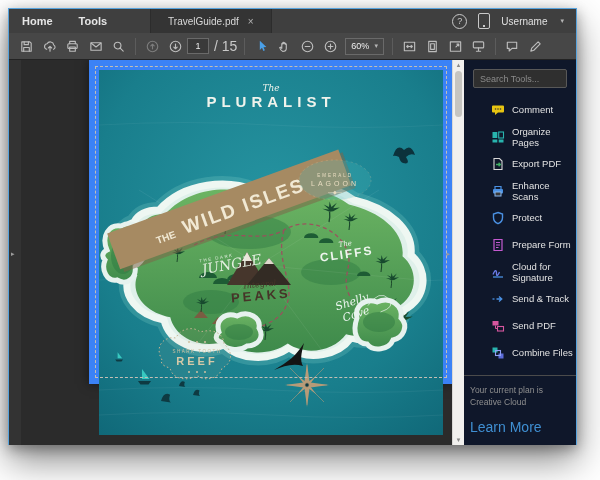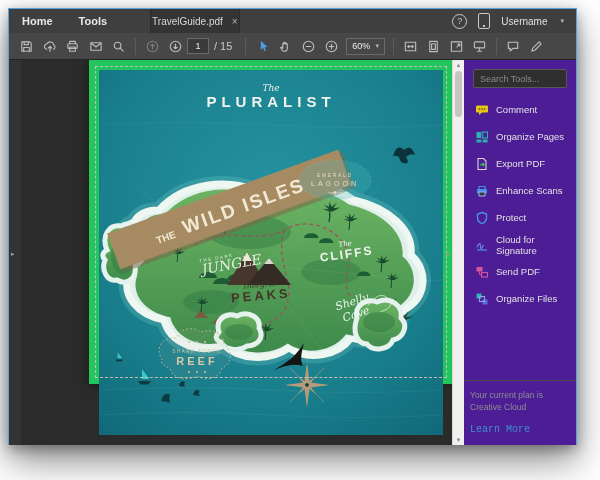--- a/index.html
+++ b/index.html
@@ -3,63 +3,63 @@
 <meta charset="utf-8">
 <style>
   html,body{margin:0;padding:0;}
   body{width:600px;height:480px;background:#ffffff;font-family:"Liberation Sans",sans-serif;overflow:hidden;position:relative;}
   .window{position:absolute;left:8px;top:8px;width:569px;height:437px;box-sizing:border-box;
     background:#2b2b2b;border:1px solid #57a3dd;
     box-shadow:0 16px 34px rgba(0,0,0,.45),0 4px 12px rgba(0,0,0,.32);}
   
   .titlebar{height:24px;background:#3f3f3f;display:flex;align-items:stretch;}
   .app-tab{color:#e6e6e6;font-size:11px;font-weight:bold;padding:12px 13px;display:flex;align-items:center;cursor:default;}
-  .doc-tab{background:#343434;color:#d8d8d8;font-size:10px;padding:0 1px;display:flex;align-items:center;gap:9px;margin-left:30px;border-left:1px solid #2c2c2c;border-right:1px solid #2c2c2c;}
+  .doc-tab{background:#343434;color:#d8d8d8;font-size:10px;padding:0 17px;display:flex;align-items:center;gap:9px;margin-left:30px;border-left:1px solid #2c2c2c;border-right:1px solid #2c2c2c;}
   .tab-close{color:#b5b5b5;font-size:10px;}
   .tb-right{margin-left:auto;display:flex;align-items:center;gap:11px;padding-right:12px;}
   .help-circle{width:13px;height:13px;border:1px solid #c9c9c9;border-radius:50%;font-size:9px;display:flex;align-items:center;justify-content:center;color:#c9c9c9;}
   .device{width:10px;height:14px;border:1px solid #c9c9c9;border-radius:2px;position:relative;}
   .device::after{content:"";position:absolute;left:50%;bottom:1px;margin-left:-1px;width:2px;height:2px;background:#c9c9c9;}
   .user{font-size:10px;color:#e0e0e0;display:flex;gap:13px;align-items:center;}
   .caret{font-size:7px;color:#b5b5b5;}
   
   .toolbar{height:26px;background:#474747;display:flex;align-items:center;padding:0 6px;border-bottom:1px solid #232323;}
   .tbtn{width:23px;height:22px;display:flex;align-items:center;justify-content:center;border-radius:2px;}
   .ti{stroke:#bdbdbd;fill:none;stroke-width:1.2;stroke-linecap:round;stroke-linejoin:round;display:block;}
   .sep{width:1px;height:17px;background:#5c5c5c;margin:0 5px;}
   .page-input{width:20px;height:14px;background:#3a3a3a;border:1px solid #6a6a6a;color:#ededed;font-size:9px;text-align:center;padding:0;font-family:"Liberation Sans",sans-serif;}
-  .page-total{color:#c9c9c9;font-size:11px;margin:0 8px 0 5px;text-align:center;}
+  .page-total{color:#c9c9c9;font-size:14px;margin:0 2px 0 5px;text-align:center;}
   .zoom-box{display:flex;align-items:center;gap:5px;border:1px solid #6a6a6a;height:15px;padding:0 5px;color:#ededed;font-size:9px;margin:0 3px;}
   .dim{opacity:.45;}
   
   .main{position:relative;height:385px;display:flex;}
   .left-strip{width:12px;background:#333333;position:relative;}
   .pane-arrow{position:absolute;top:50%;transform:translateY(-50%);color:#9b9b9b;font-size:7px;line-height:7px;}
   .left-strip .pane-arrow{left:2px;}
   .doc-area{width:433px;position:relative;background:#2b2b2b;overflow:hidden;}
-  .page{position:absolute;left:68px;top:0;width:364px;height:324px;background:#22c55e;box-shadow:0 0 10px rgba(0,0,0,.5);}
+  .page{position:absolute;left:68px;top:0;width:364px;height:324px;background:#3b82f6;box-shadow:0 0 10px rgba(0,0,0,.5);}
   .page::before{content:"";position:absolute;inset:6px;border:1px dashed #c3bfb4;pointer-events:none;z-index:2;}
   svg.map{position:absolute;left:10px;top:10px;}
   .doc-area > .pane-arrow{right:2px;}
   
   .scrollbar{width:12px;background:#f1f0ee;position:relative;border-left:1px solid #d9d8d5;box-sizing:border-box;}
   .sb-arrow{position:absolute;left:0;width:100%;text-align:center;color:#8a8a8a;font-size:6px;line-height:10px;height:10px;}
   .sb-arrow.up{top:0;}
   .sb-arrow.down{bottom:0;}
   .sb-thumb{position:absolute;top:11px;left:2px;width:7px;height:46px;background:#c6c5c1;border-radius:4px;}
   
-  .sidebar{width:112px;background:#4c1d95;display:flex;flex-direction:column;}
+  .sidebar{width:112px;background:#0f172a;display:flex;flex-direction:column;}
   .search{margin:9px 9px 5px;height:17px;background:#2f2f2f;border:1px solid #585858;border-radius:2px;color:#cfcfcf;font-size:9px;padding:0 6px;font-family:"Liberation Sans",sans-serif;}
   .search::placeholder{color:#8b8b8b;}
-  .tools{display:flex;flex-direction:column;padding-top:3px;}
+  .tools{display:flex;flex-direction:column;padding-top:3px;padding-left:16px;}
   .tool{display:flex;align-items:center;gap:7px;height:27px;padding-left:11px;color:#e2e2e2;font-size:9.5px;cursor:default;}
   .si{width:14px;height:14px;display:block;flex:none;}
   .plan{margin-top:auto;border-top:1px solid #4b4b4b;padding:9px 6px 10px;text-align:left;}
   .plan-text{color:#8f8f8f;font-size:8.5px;line-height:1.4;}
-  .learn{display:block;color:#3f8fd2;font-size:10px;margin-top:10px;text-decoration:none;font-family:Liberation Mono, monospace;}
+  .learn{display:block;color:#3f8fd2;font-size:14px;margin-top:10px;text-decoration:none;}
   
   .mt{font-family:"Liberation Sans",sans-serif;}
   .script{font-family:"DejaVu Serif",serif;font-style:italic;}
 </style>
 </head>
 <body>
 
 <div class="window">
 
   <div class="titlebar">
@@ -437,46 +437,60 @@
           <span>Enhance Scans</span>
         </div>
 
         <div class="tool">
           <svg class="si" viewBox="0 0 14 14">
               <path d="M7 1.5l4.5 1.6v3.4c0 3-2 5.2-4.5 6.2-2.5-1-4.5-3.2-4.5-6.2V3.1z" fill="none" stroke="#4a90e2" stroke-width="1.4"></path>
             </svg>
           <span>Protect</span>
         </div>
 
+        <div class="tool">
+          <svg class="si" viewBox="0 0 14 14">
+              <path d="M3 1.5h8v11H3z" fill="none" stroke="#c45ad0" stroke-width="1.2"></path>
+              <path d="M5 4.5h4M5 7h4M5 9.5h2.5" stroke="#c45ad0" stroke-width="1"></path>
+            </svg>
+          <span>Prepare Form</span>
+        </div>
 
         <div class="tool">
           <svg class="si" viewBox="0 0 14 14">
               <path d="M2 9.5c2-5 3.5-5 3.5-1s2 1 3-1.5" fill="none" stroke="#6b7be8" stroke-width="1.3"></path>
               <path d="M2 12h10" stroke="#4a90e2" stroke-width="1.3"></path>
             </svg>
           <span>Cloud for Signature</span>
         </div>
 
+        <div class="tool">
+          <svg class="si" viewBox="0 0 14 14">
+              <path d="M1.5 7h3" stroke="#4a90e2" stroke-width="1.3" stroke-dasharray="2,1.5"></path>
+              <path d="M5.5 7h5M8 4.5L10.8 7 8 9.5" fill="none" stroke="#4a90e2" stroke-width="1.3"></path>
+            </svg>
+          <span>Send &amp; Track</span>
+        </div>
 
         <div class="tool">
           <svg class="si" viewBox="0 0 14 14">
               <rect x="1.5" y="2" width="6" height="4.5" fill="#d6569e"></rect>
               <rect x="6.5" y="7.5" width="6" height="4.5" fill="none" stroke="#d6569e" stroke-width="1.1"></rect>
               <path d="M4.5 6.5v3h2" fill="none" stroke="#d6569e" stroke-width="1"></path>
             </svg>
           <span>Send PDF</span>
         </div>
 
         <div class="tool">
           <svg class="si" viewBox="0 0 14 14">
               <rect x="1.5" y="1.5" width="5" height="5" fill="#28b4ae"></rect>
               <rect x="7.5" y="7.5" width="5" height="5" fill="#5b6bd8"></rect>
               <rect x="4.5" y="4.5" width="5" height="5" fill="none" stroke="#8f9ff4" stroke-width="1.1"></rect>
             </svg>
-          <span>Organize Files</span>
+          <span>Combine Files</span>
         </div>
 
       </div>
       <div class="plan">
         <div class="plan-text">Your current plan is Creative Cloud</div>
         <a class="learn" href="#">Learn More</a>
       </div>
     </div>
   </div>
 </div>

